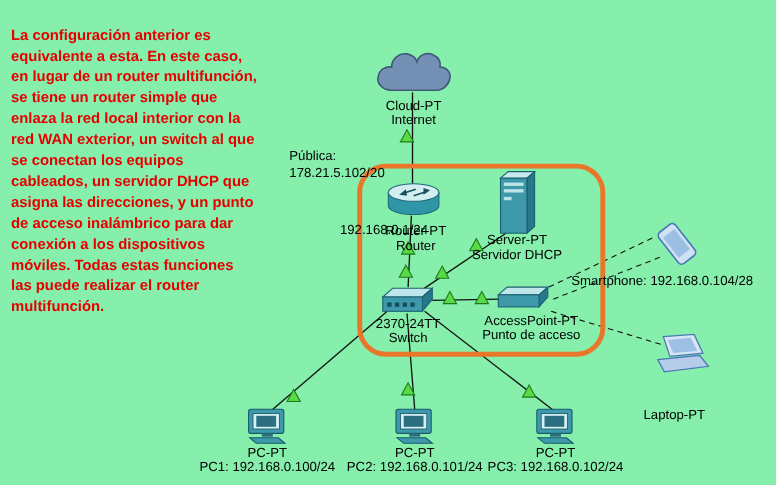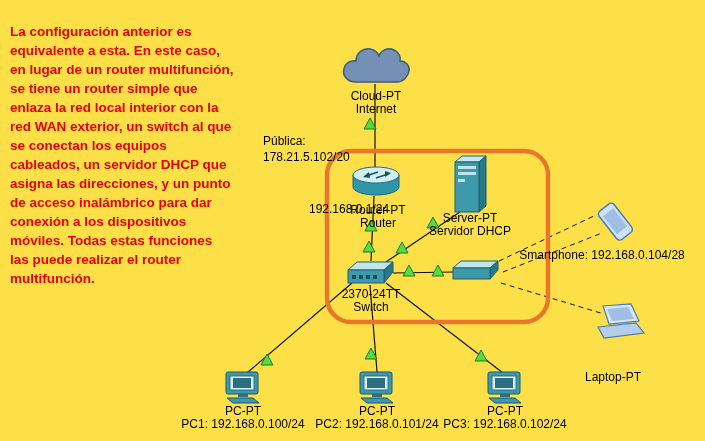--- a/index.html
+++ b/index.html
@@ -1,17 +1,17 @@
 <!DOCTYPE html>
 <html><head>
 <meta charset="utf-8">
 <style>
   * { margin:0; padding:0; box-sizing:border-box; }
   html,body { background:#ffffff; font-family:"Liberation Sans", sans-serif; }
-  #screen { position:relative; width:705px; height:441px; background:#fde047; overflow:hidden; }
+  #screen { position:relative; width:705px; height:441px; background:#86efac; overflow:hidden; }
 
   .note {
     position:absolute; left:10px; top:22px; width:224px;
     color:#e80000; font-weight:bold; font-size:13.5px; line-height:19px;
   }
 
   .dev-label {
     position:absolute; transform:translateX(-50%); text-align:center;
     font-size:12px; line-height:13px; color:#000; white-space:nowrap;
   }
@@ -161,20 +161,24 @@
   <div class="dev-label" style="left:470px; top:212px;">
     <div>Server-PT</div>
     <div>Servidor DHCP</div>
   </div>
 
   <div class="dev-label" style="left:371px; top:288px;">
     <div>2370-24TT</div>
     <div>Switch</div>
   </div>
 
+  <div class="dev-label" style="left:483px; top:285px;">
+    <div>AccessPoint-PT</div>
+    <div>Punto de acceso</div>
+  </div>
 
   <div class="dev-label" style="left:602px; top:249px;">
     <div>Smartphone: 192.168.0.104/28</div>
   </div>
 
   <div class="dev-label" style="left:613px; top:347px;margin-top:24px;">
     <div>Laptop-PT</div>
   </div>
 
   <div class="dev-label" style="left:243px; top:405px;">

